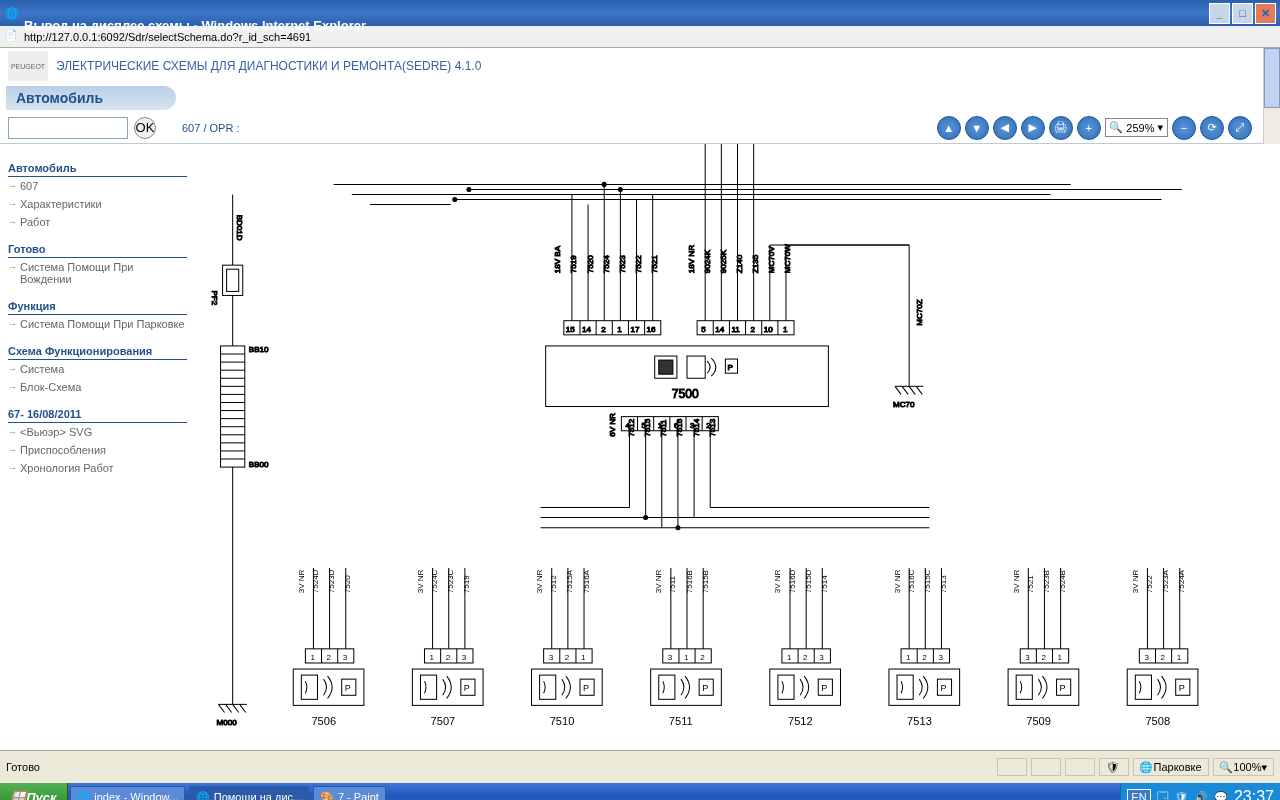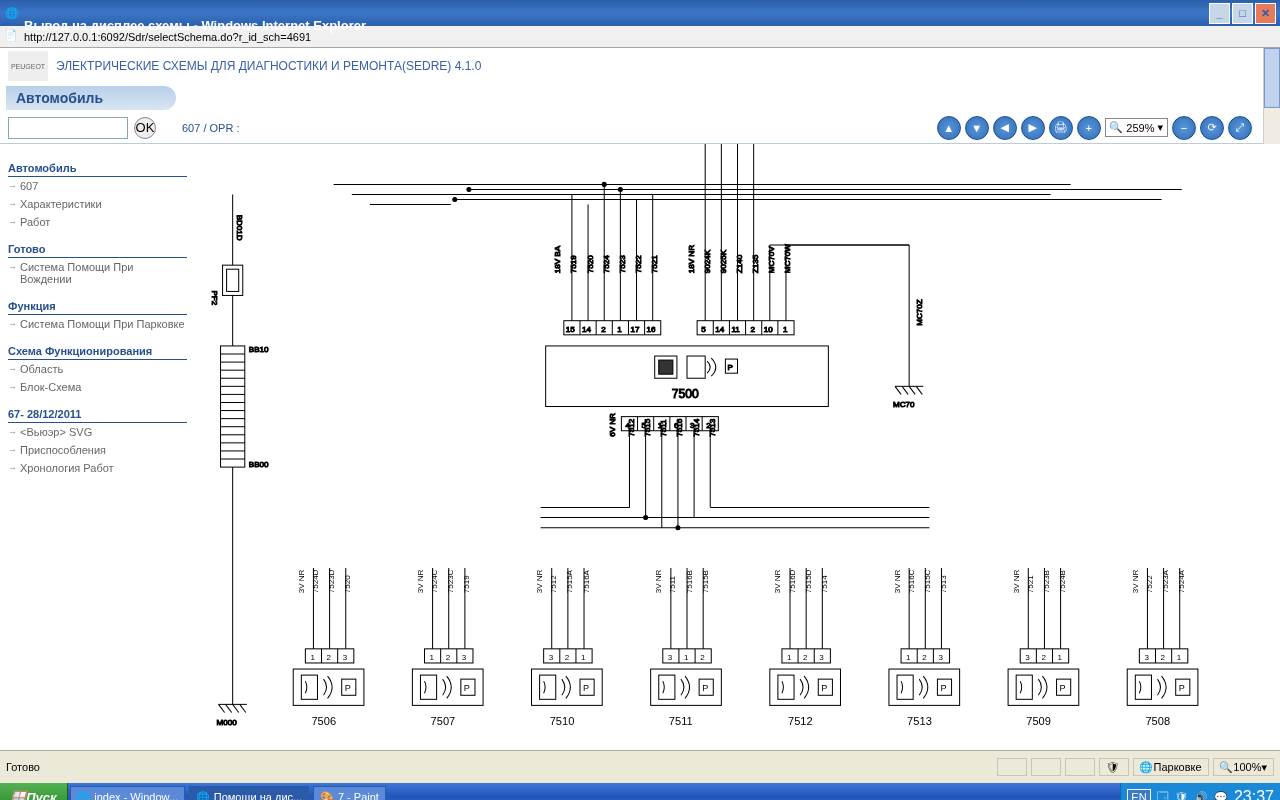--- a/index.html
+++ b/index.html
@@ -108,24 +108,24 @@
       <div class="side-link">Характеристики</div>
       <div class="side-link">Работ</div>
 
       <div class="side-group-hdr">Готово</div>
       <div class="side-link">Система Помощи При Вождении</div>
 
       <div class="side-group-hdr">Функция</div>
       <div class="side-link">Система Помощи При Парковке</div>
 
       <div class="side-group-hdr">Схема Функционирования</div>
-      <div class="side-link">Область</div>
+      <div class="side-link">Система</div>
       <div class="side-link">Блок-Схема</div>
 
-      <div class="side-group-hdr">67- 28/12/2011</div>
+      <div class="side-group-hdr">67- 16/08/2011</div>
       <div class="side-link">&lt;Вьюэр&gt; SVG</div>
       <div class="side-link">Приспособления</div>
       <div class="side-link">Хронология Работ</div>
     </div>
 
     <div class="diagram">
 <svg viewBox="0 0 1060 620">
   <g stroke="#000" stroke-width="1" fill="none">
 
     <line x1="30" y1="50" x2="30" y2="555"></line>

